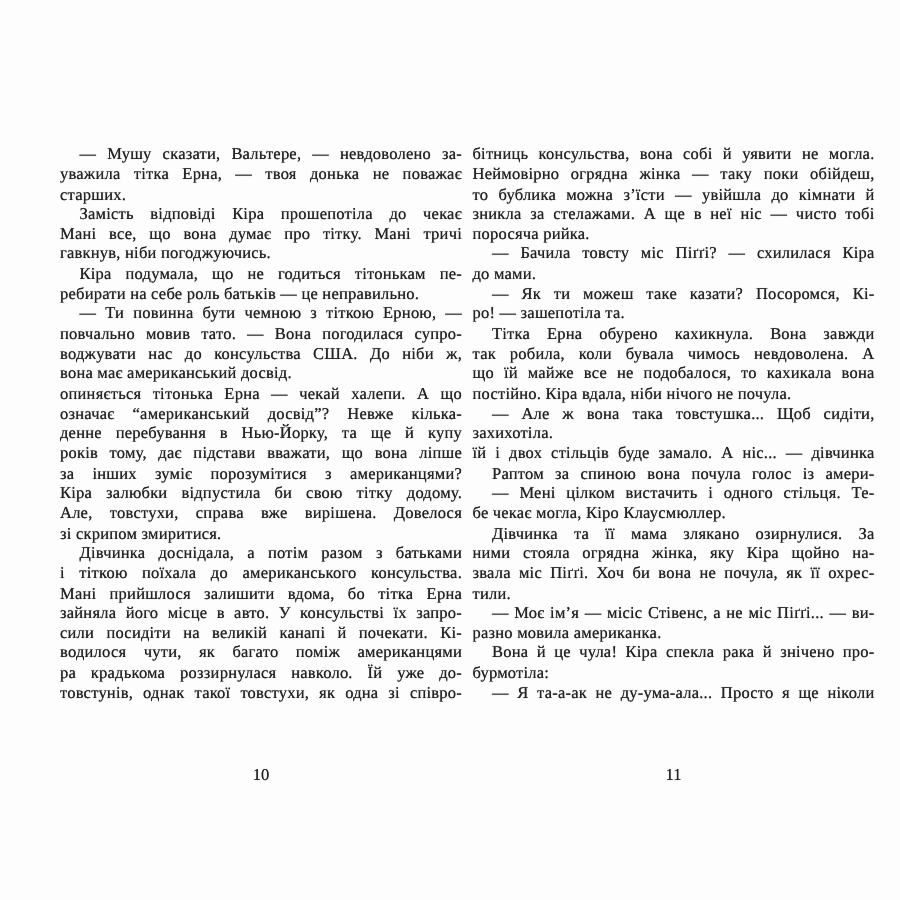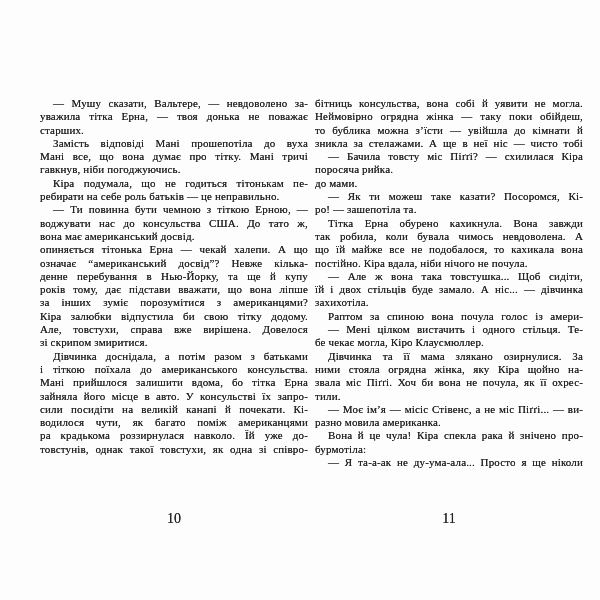--- a/index.html
+++ b/index.html
@@ -29,40 +29,41 @@
     text-align-last:justify;
     white-space:normal;
     min-height:13.3px;
   }
   .line.last{text-align-last:left;}
   .line.first{text-indent:13px;}
   .page-num{
     position:absolute;top:511px;left:0;width:268px;
     text-align:center;
     color:#242424;
-    font-size:14px;
+    font-size:11px;
     text-shadow:0 0 0.45px #3a3a3a;
   }
 </style>
 </head>
 <body>
 
 <div class="spread">
   <div class="page page-left">
     <div class="text-col" id="left-lines">
         <div class="line first">— Мушу сказати, Вальтере, — невдоволено за-</div>
         <div class="line">уважила тітка Ерна, — твоя донька не поважає</div>
         <div class="line last">старших.</div>
-        <div class="line first">Замість відповіді Мані прошепотіла до вуха</div>
+        <div class="line first">Замість відповіді Кіра прошепотіла до чекає</div>
         <div class="line">Мані все, що вона думає про тітку. Мані тричі</div>
         <div class="line last">гавкнув, ніби погоджуючись.</div>
         <div class="line first">Кіра подумала, що не годиться тітонькам пе-</div>
         <div class="line last">ребирати на себе роль батьків — це неправильно.</div>
         <div class="line first">— Ти повинна бути чемною з тіткою Ерною, —</div>
-        <div class="line">воджувати нас до консульства США. До тато ж,</div>
+        <div class="line">повчально мовив тато. — Вона погодилася супро-</div>
+        <div class="line">воджувати нас до консульства США. До ніби ж,</div>
         <div class="line last">вона має американський досвід.</div>
         <div class="line">опиняється тітонька Ерна — чекай халепи. А що</div>
         <div class="line">означає “американський досвід”? Невже кілька-</div>
         <div class="line">денне перебування в Нью-Йорку, та ще й купу</div>
         <div class="line">років тому, дає підстави вважати, що вона ліпше</div>
         <div class="line">за інших зуміє порозумітися з американцями?</div>
         <div class="line">Кіра залюбки відпустила би свою тітку додому.</div>
         <div class="line">Але, товстухи, справа вже вирішена. Довелося</div>
         <div class="line last">зі скрипом змиритися.</div>
         <div class="line first">Дівчинка доснідала, а потім разом з батьками</div>
@@ -75,32 +76,32 @@
         <div class="line">товстунів, однак такої товстухи, як одна зі співро-</div>
       </div>
     <div class="page-num">10</div>
   </div>
   <div class="page page-right">
     <div class="text-col" id="right-lines">
         <div class="line">бітниць консульства, вона собі й уявити не могла.</div>
         <div class="line">Неймовірно огрядна жінка — таку поки обійдеш,</div>
         <div class="line">то бублика можна з’їсти — увійшла до кімнати й</div>
         <div class="line">зникла за стелажами. А ще в неї ніс — чисто тобі</div>
+        <div class="line last">поросяча рийка.</div>
         <div class="line first">— Бачила товсту міс Піґґі? — схилилася Кіра</div>
-        <div class="line last">поросяча рийка.</div>
         <div class="line last">до мами.</div>
         <div class="line first">— Як ти можеш таке казати? Посоромся, Кі-</div>
         <div class="line last">ро! — зашепотіла та.</div>
         <div class="line first">Тітка Ерна обурено кахикнула. Вона завжди</div>
         <div class="line">так робила, коли бувала чимось невдоволена. А</div>
         <div class="line">що їй майже все не подобалося, то кахикала вона</div>
         <div class="line last">постійно. Кіра вдала, ніби нічого не почула.</div>
         <div class="line first">— Але ж вона така товстушка... Щоб сидіти,</div>
+        <div class="line last">захихотіла.</div>
         <div class="line">їй і двох стільців буде замало. А ніс... — дівчинка</div>
-        <div class="line last">захихотіла.</div>
         <div class="line first">Раптом за спиною вона почула голос із амери-</div>
         <div class="line first">— Мені цілком вистачить і одного стільця. Те-</div>
         <div class="line last">бе чекає могла, Кіро Клаусмюллер.</div>
         <div class="line first">Дівчинка та її мама злякано озирнулися. За</div>
         <div class="line">ними стояла огрядна жінка, яку Кіра щойно на-</div>
         <div class="line">звала міс Піґґі. Хоч би вона не почула, як її охрес-</div>
         <div class="line last">тили.</div>
         <div class="line first">— Моє ім’я — місіс Стівенс, а не міс Піґґі... — ви-</div>
         <div class="line last">разно мовила американка.</div>
         <div class="line first">Вона й це чула! Кіра спекла рака й знічено про-</div>

